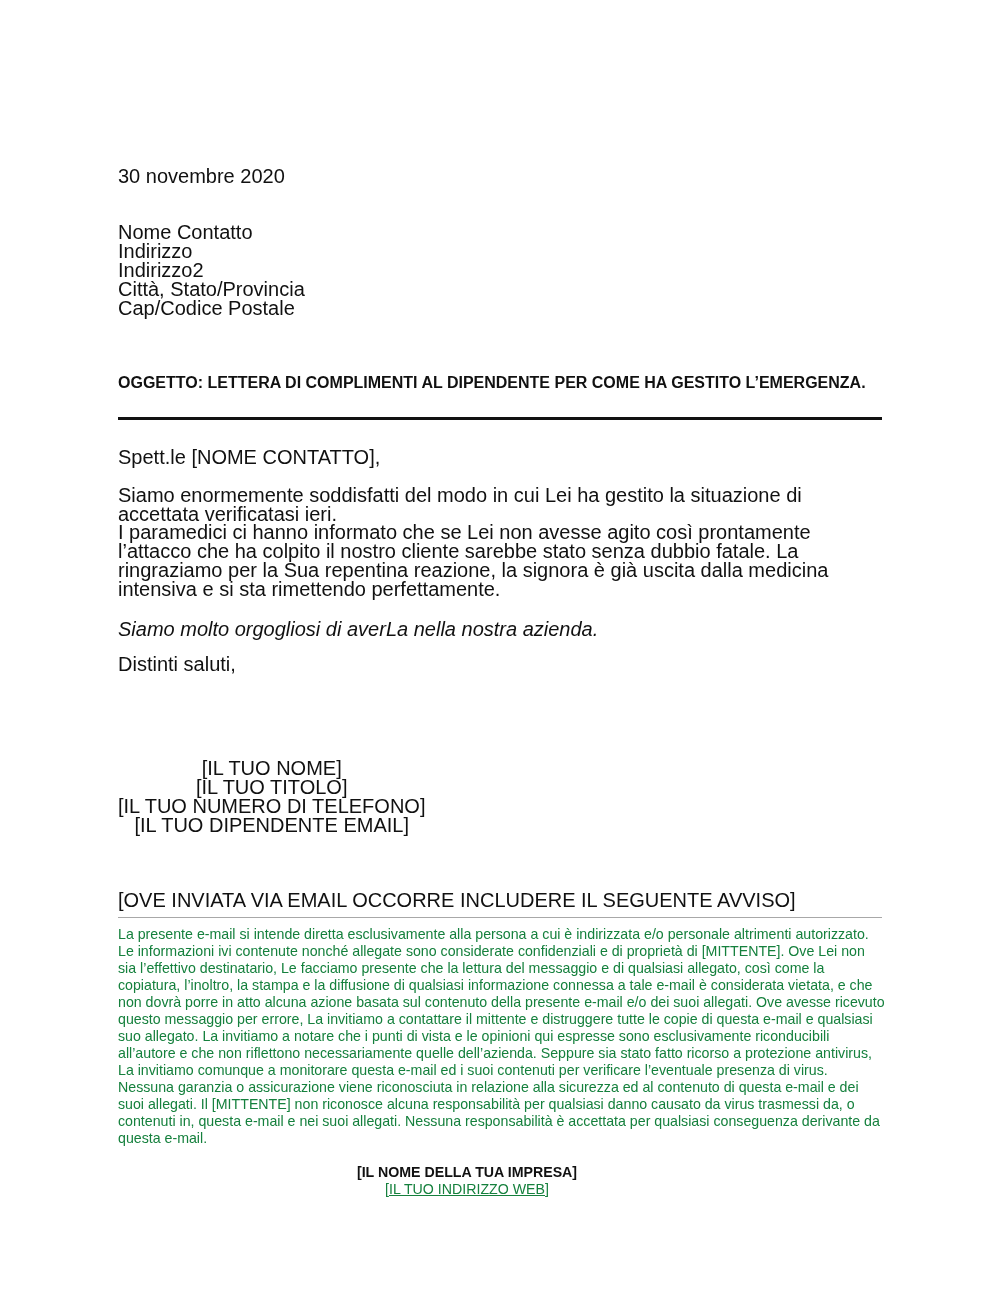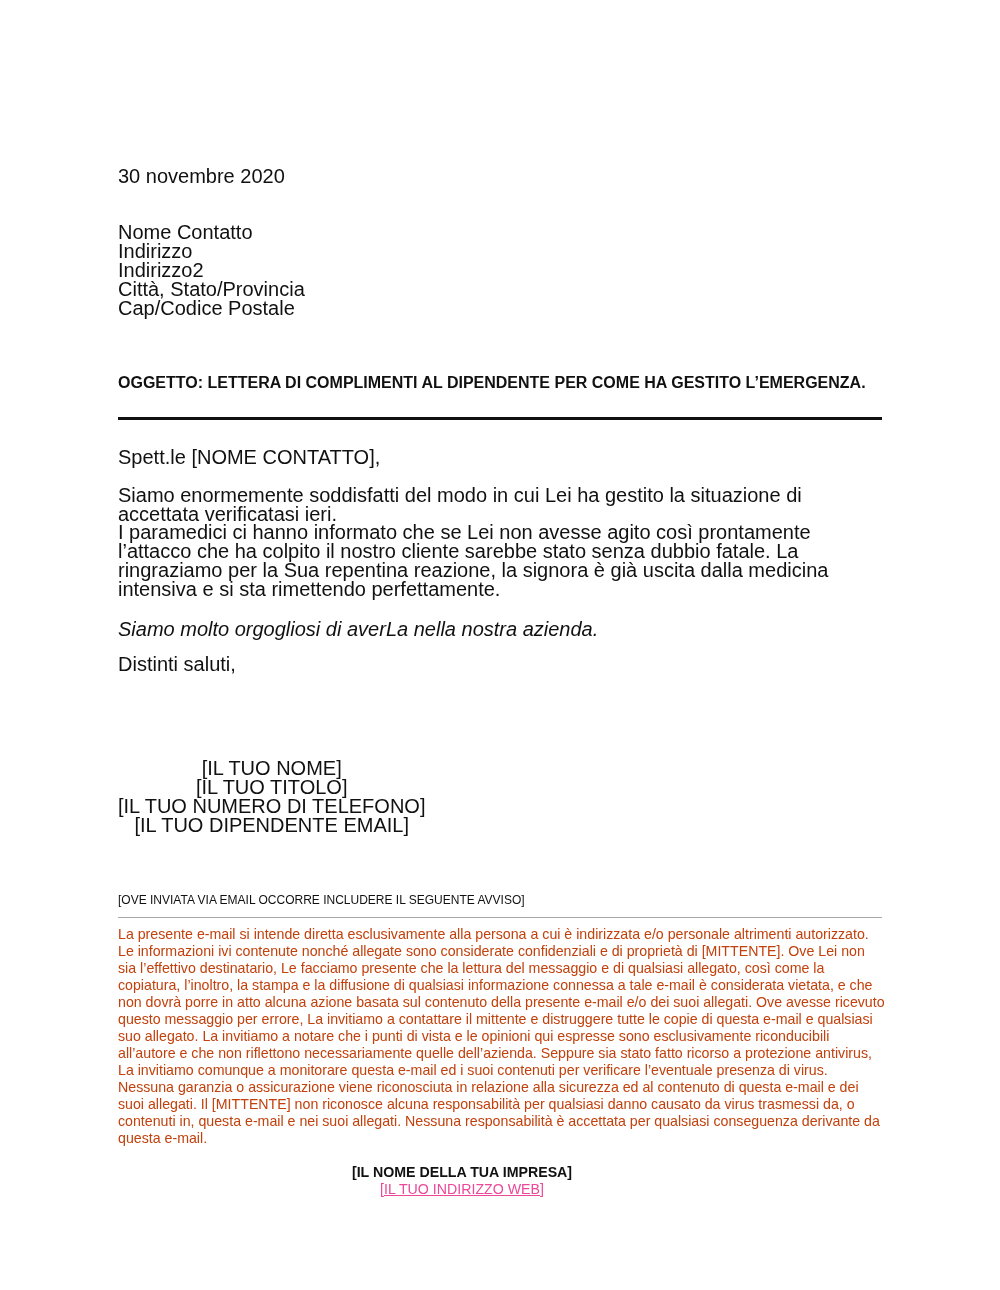--- a/index.html
+++ b/index.html
@@ -13,27 +13,27 @@
   .recipient div { line-height: 19px; }
   .subject { top: 373px; font-weight: bold; font-size: 16px; line-height: 19px; width: 764px; }
   .rule-thick { top: 417px; width: 764px; height: 3px; background: #111111; }
   .salutation { top: 448px; }
   .para1 { top: 486px; width: 770px; }
   .para2 { top: 523px; width: 770px; }
   .para3 { top: 620px; font-style: italic; }
   .closing { top: 655px; }
   .signature { top: 759px; text-align: center; }
   .signature div { line-height: 19px; }
-  .notice-heading { top: 891px; font-size: 12px; line-height: 19px; }
+  .notice-heading { top: 891px; font-size: 20px; line-height: 19px; }
   .rule-thin { top: 917px; width: 764px; height: 1px; background: #a8a8a8; }
-  .disclaimer { top: 926px; width: 768px; font-size: 14.2px; line-height: 17px; color: #c2410c; }
-  .footer { position: absolute; left: 12px; top: 1164px; width: 900px; text-align: center;
-            font-size: 14.2px; line-height: 17px; color: #111111; }
+  .disclaimer { top: 926px; width: 768px; font-size: 14.2px; line-height: 17px; color: #15803d; }
+  .footer { position: absolute; left: 1px; top: 1164px; width: 900px; text-align: center;
+            font-size: 14.2px; line-height: 17px; color: #111111; padding-left: 16px; }
   .footer .company { font-weight: bold; }
-  .footer a { color: #ec4899; text-decoration: underline; }
+  .footer a { color: #15803d; text-decoration: underline; }
 </style>
 </head>
 <body>
 
 <div class="page">
 
   <div class="abs txt date">30 novembre 2020</div>
 
   <div class="abs txt recipient">
     <div>Nome Contatto</div>

